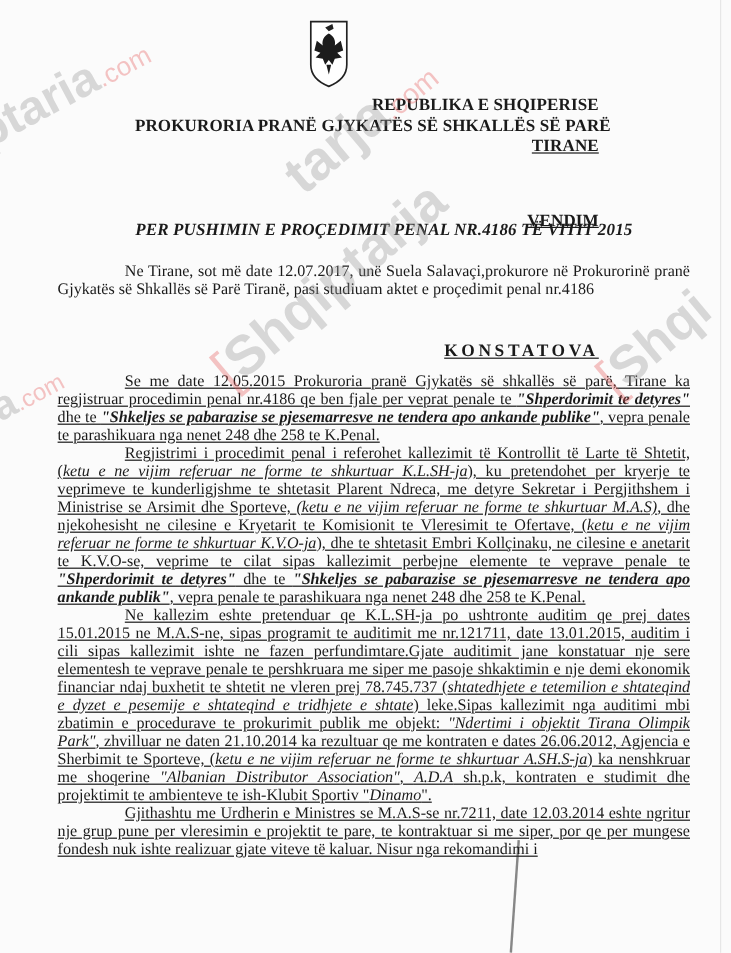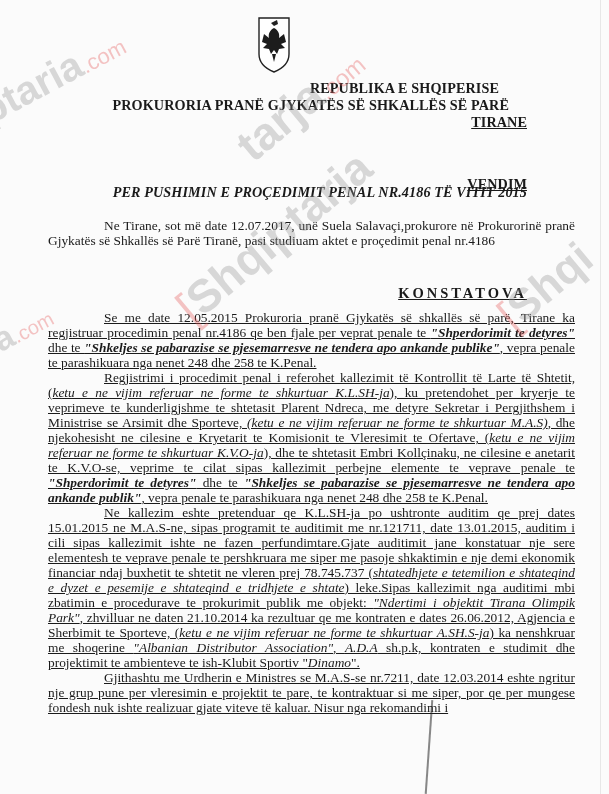--- a/index.html
+++ b/index.html
@@ -5,21 +5,21 @@
   html, body { margin: 0; padding: 0; }
   body {
     width: 609px; height: 794px; overflow: hidden; position: relative;
     background: #fbfbfb;
     font-family: "Liberation Serif", serif;
     color: #1a1a1a;
   }
   .page { position: absolute; left: 0; top: 0; width: 609px; height: 794px; }
   .emblem { position: absolute; left: 256px; top: 14px; width: 36px; height: 60px; }
   .hdr { position: absolute; left: 0; width: 499px; text-align: right; font-weight: bold; font-size: 14.2px; letter-spacing: 0.1px; }
-  .u { text-decoration: underline; padding-left: 28px; }
+  .u { text-decoration: underline; }
   .title-ital { font-style: italic; font-weight: bold; font-size: 14.2px; padding-left: 28px; }
   .konst { letter-spacing: 3px; font-size: 14.5px; }
   .body-text {
     position: absolute; left: 48px; width: 527px;
     font-size: 13.4px; line-height: 15px; text-align: justify;
   }
   .body-text p { margin: 0; text-indent: 56px; }
   .bi { font-style: italic; font-weight: bold; }
   .i { font-style: italic; }
   .wm { position: absolute; font-family: "Liberation Sans", sans-serif; font-weight: bold; pointer-events: none; transform-origin: left bottom; white-space: nowrap; }

